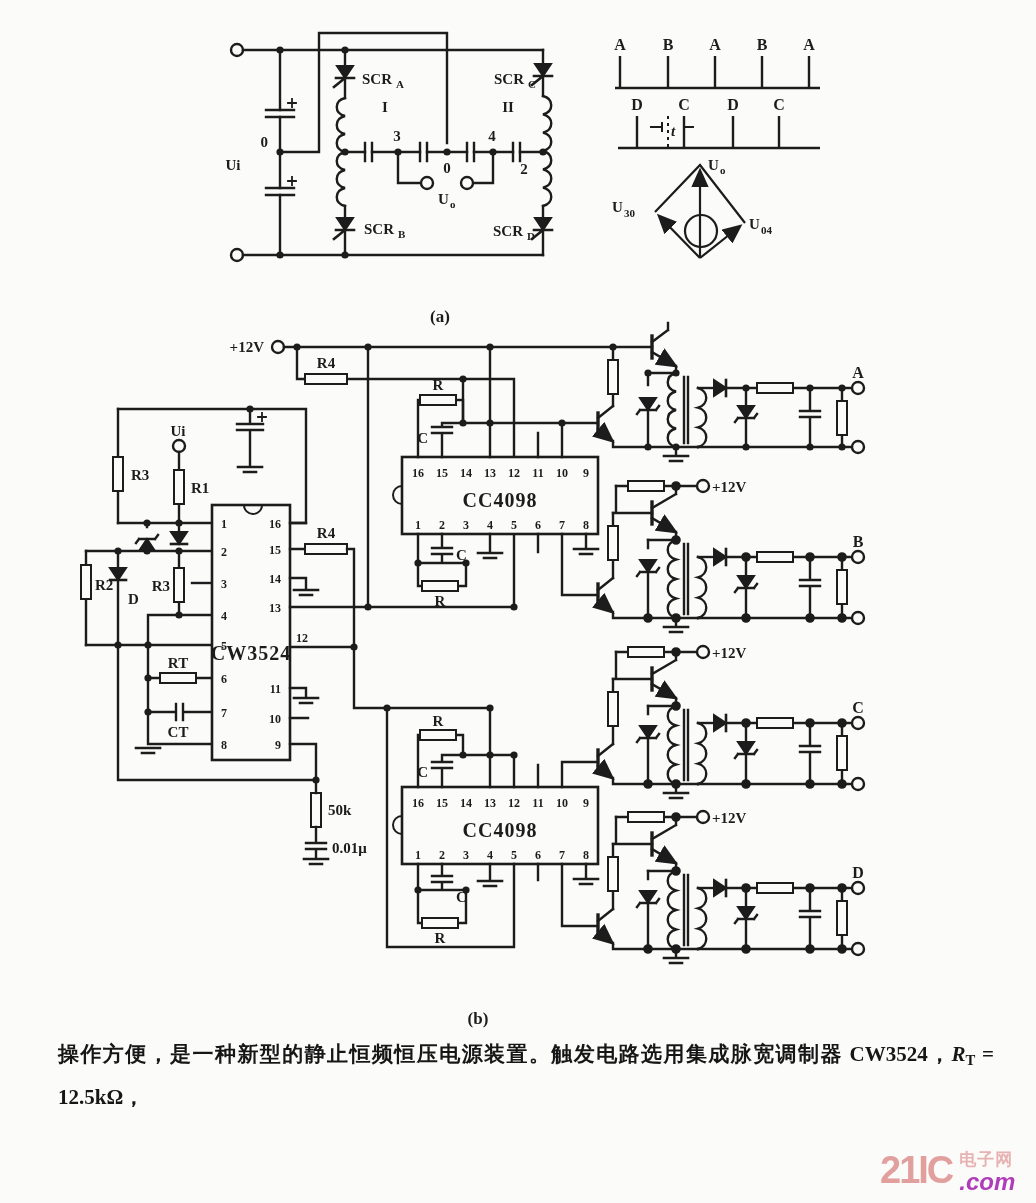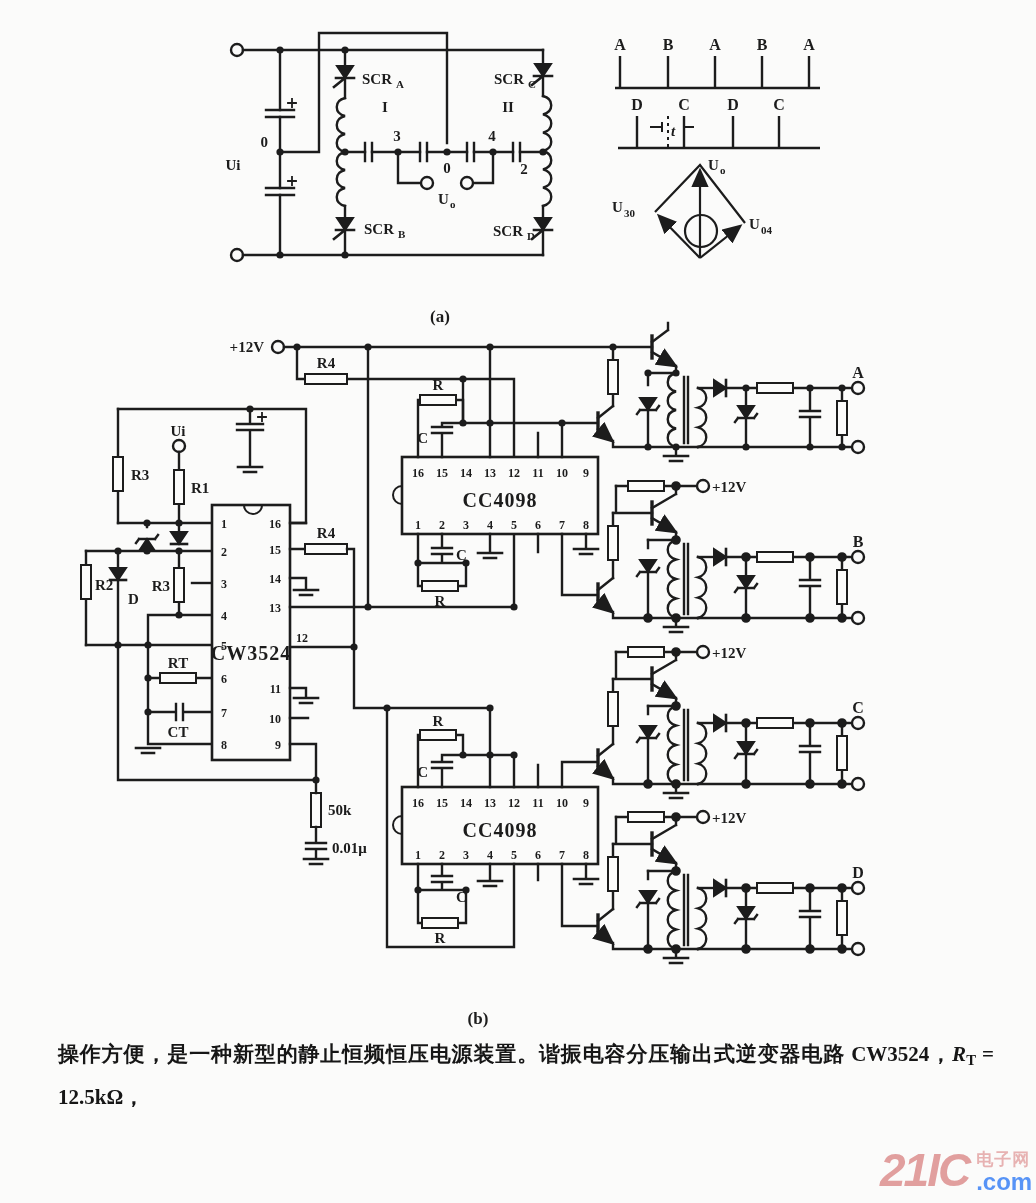--- a/index.html
+++ b/index.html
@@ -13,24 +13,24 @@
   .sub{font-size:11px;}
   .panel{font-size:17px;}
   .wave{font-size:16px;}
   .caption{position:absolute;left:58px;top:1036px;width:936px;color:#161616;
            font-size:21px;line-height:37px;font-weight:bold;text-align:justify;}
   .cap-first{text-indent:68px;}
   .seg-i{font-style:italic;}
   .seg-sub{font-size:70%;vertical-align:-0.25em;}
   .wm{position:absolute;left:880px;top:1148px;display:flex;align-items:flex-start;
       color:#dd8f8f;opacity:.85;font-family:"Liberation Sans",sans-serif;}
-  .wm-brand{font-size:46px;font-weight:bold;font-style:italic;letter-spacing:-2px;line-height:44px;}
+  .wm-brand{font-size:38px;font-weight:bold;letter-spacing:-2px;line-height:44px;}
   .wm-col{display:flex;flex-direction:column;margin-left:7px;}
   .wm-cn{font-size:17px;font-weight:bold;color:#e4a6a6;letter-spacing:1px;}
-  .wm-suffix{font-size:24px;font-weight:bold;color:#3b82f6;line-height:22px;}
+  .wm-suffix{font-size:24px;font-weight:bold;font-style:italic;color:#a21caf;line-height:22px;}
 </style>
 </head>
 <body>
 
 <div class="page">
 <svg width="1036" height="1032" viewBox="0 0 1036 1032">
   <defs>
     <marker id="arr" markerWidth="9" markerHeight="8" refX="7" refY="4" orient="auto">
       <path d="M0 0 L9 4 L0 8 z" fill="#1c1c1c"></path>
     </marker>
@@ -446,21 +446,21 @@
 
     <text class="wave" x="858" y="378" text-anchor="middle">A</text>
     <text class="wave" x="858" y="547" text-anchor="middle">B</text>
     <text class="wave" x="858" y="713" text-anchor="middle">C</text>
     <text class="wave" x="858" y="878" text-anchor="middle">D</text>
     <text class="panel" x="478" y="1024" text-anchor="middle">(b)</text>
   </g>
 </svg>
 
 <div class="caption">
-  <div class="cap-line"><span class="seg-n">操作方便，是一种新型的静止恒频恒压电源装置。谐振电容分压输出式逆变器电路 CW3524，</span><span class="seg-i">R</span><span class="seg-sub">T</span><span class="seg-n"> = 12.5kΩ，</span></div>
+  <div class="cap-line"><span class="seg-n">操作方便，是一种新型的静止恒频恒压电源装置。触发电路选用集成脉宽调制器 CW3524，</span><span class="seg-i">R</span><span class="seg-sub">T</span><span class="seg-n"> = 12.5kΩ，</span></div>
 
 </div>
 
 <div class="wm">
   <span class="wm-brand">21IC</span>
   <span class="wm-col">
     <span class="wm-cn">电子网</span>
     <span class="wm-suffix">.com</span>
   </span>
 </div>

